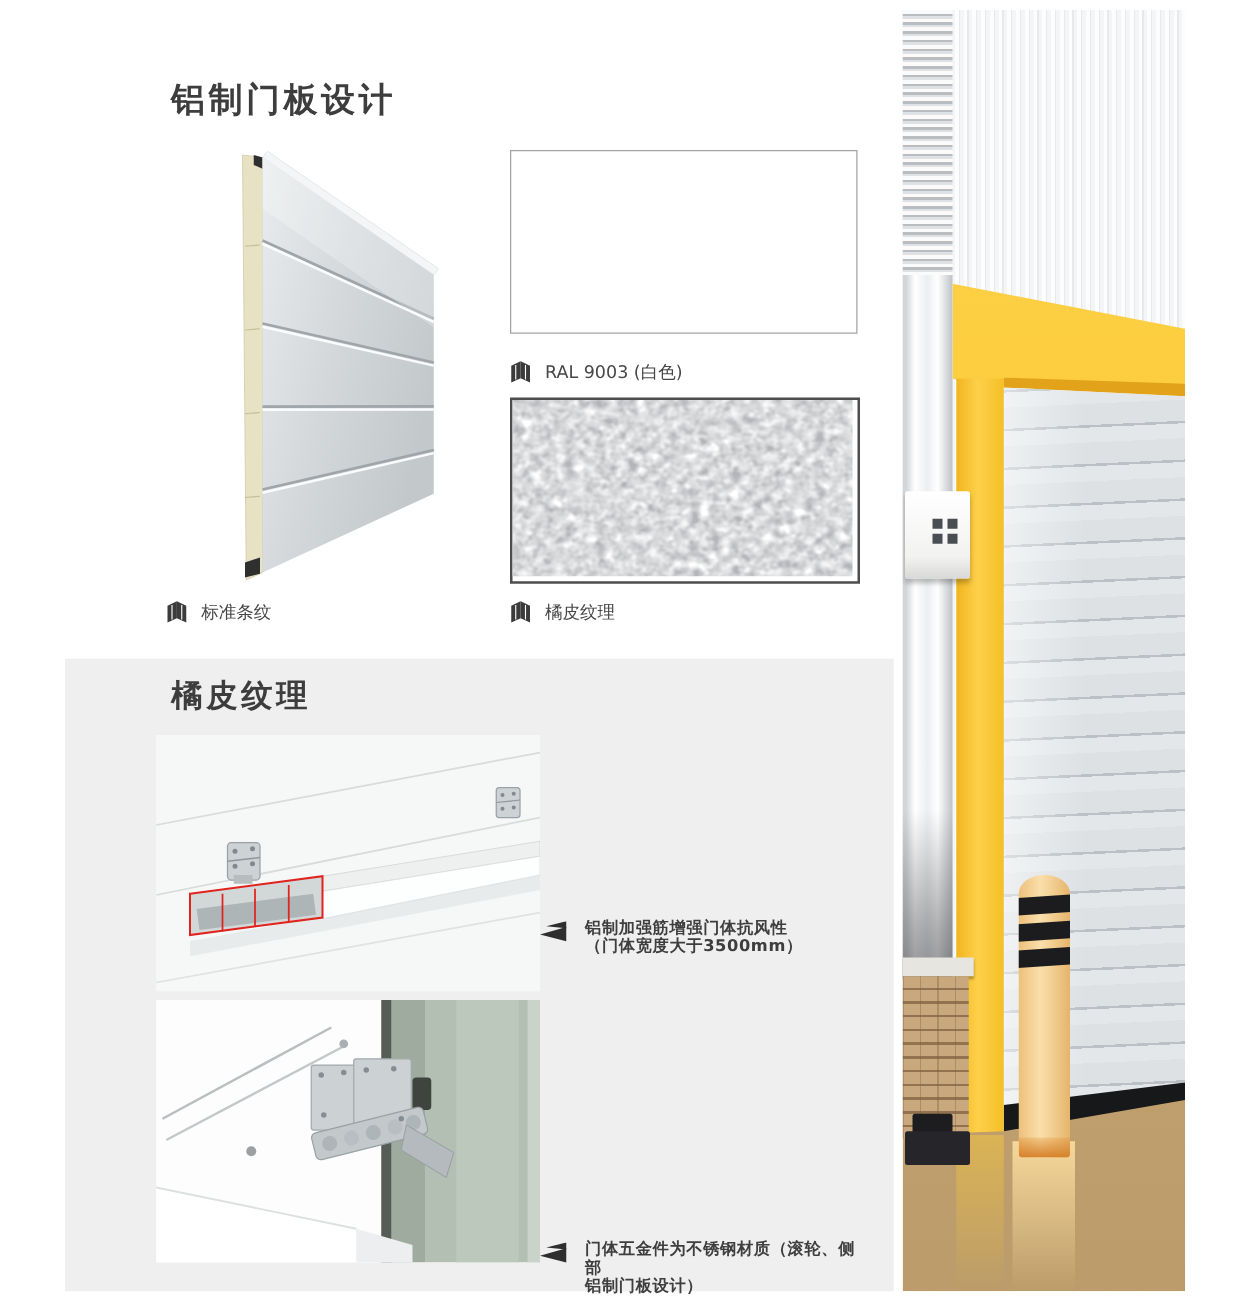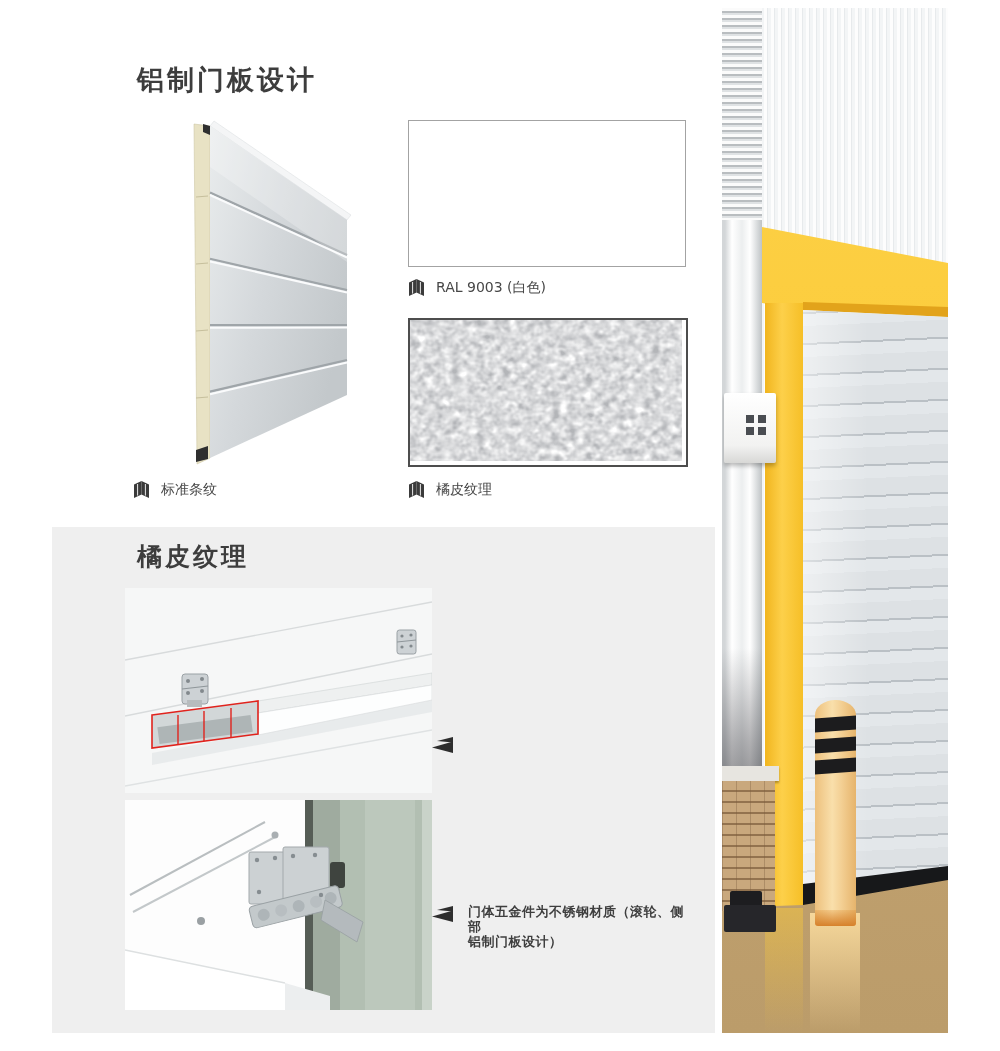--- a/index.html
+++ b/index.html
@@ -108,21 +108,21 @@
       <line x1="60" y1="149.4" x2="197" y2="180.5" stroke="#fafbfc" stroke-width="2"></line>
       <line x1="60" y1="213.2" x2="197" y2="213" stroke="#9fa5a9" stroke-width="2.2"></line>
       <line x1="60" y1="215.8" x2="197" y2="215.5" stroke="#fafbfc" stroke-width="2"></line>
       <line x1="60" y1="279.6" x2="197" y2="248" stroke="#9fa5a9" stroke-width="2.2"></line>
       <line x1="60" y1="282.2" x2="197" y2="250.5" stroke="#fafbfc" stroke-width="2"></line>
       <polygon points="60,14 197,108 197,150 60,55" fill="#ffffff" opacity="0.25"></polygon>
     </svg>
   </div>
 
   <div class="abs swatch-white"></div>
-  <div class="abs swatch-row" style="left:408px;top:278px;">
+  <div class="abs swatch-row" style="left:408px;top:288px;">
     <svg width="17" height="19" viewBox="0 0 17 19">
       <path d="M8.5,1 L1,4.5 L1,18 L8.5,14.5 Z" fill="#3b3b3b"></path>
       <path d="M8.5,1 L16,4.5 L16,18 L8.5,14.5 Z" fill="#3b3b3b"></path>
       <line x1="4.6" y1="4" x2="4.6" y2="15.6" stroke="#ffffff" stroke-width="0.9"></line>
       <line x1="12.4" y1="4" x2="12.4" y2="15.6" stroke="#ffffff" stroke-width="0.9"></line>
     </svg>
     <span>RAL 9003 (白色)</span>
   </div>
 
   <div class="abs swatch-texture">
@@ -193,20 +193,24 @@
       <line x1="57" y1="101" x2="83" y2="98" stroke="#8f969a" stroke-width="1.2"></line>
       <line x1="272" y1="54" x2="291" y2="52" stroke="#8f969a" stroke-width="1"></line>
     </svg>
   </div>
 
   <div class="abs caption" style="left:432px;top:735px;width:260px;">
     <svg width="22" height="17" viewBox="0 0 22 17">
       <path d="M21,0 L5,4 L21,5.5 Z" fill="#2e2e2e"></path>
       <path d="M21,4.5 L0,10.5 L21,16 Z" fill="#2e2e2e"></path>
     </svg>
+    <div class="txt">
+      <div>铝制加强筋增强门体抗风性</div>
+      <div>（门体宽度大于3500mm）</div>
+    </div>
   </div>
 
   <div class="abs fig fig2">
     <svg width="307" height="210" viewBox="0 0 307 210">
       <rect width="307" height="210" fill="#fdfdfd"></rect>
       <rect x="215" y="0" width="92" height="210" fill="#b2bfb2"></rect>
       <rect x="240" y="0" width="50" height="210" fill="#bcc8bc"></rect>
       <rect x="297" y="0" width="10" height="210" fill="#c9d3c9"></rect>
       <rect x="187" y="0" width="28" height="210" fill="#9fab9f"></rect>
       <rect x="180" y="0" width="8" height="210" fill="#565d56"></rect>
@@ -235,21 +239,21 @@
         <circle cx="132" cy="60" r="2.2"></circle>
           <circle cx="150" cy="58" r="2.2"></circle>
         <circle cx="168" cy="56" r="2.2"></circle>
           <circle cx="190" cy="55" r="2.2"></circle>
         <circle cx="134" cy="92" r="2.2"></circle>
           <circle cx="196" cy="95" r="2.2"></circle>
       </g>
     </svg>
   </div>
 
-  <div class="abs caption" style="left:432px;top:904px;width:265px;">
+  <div class="abs caption" style="left:432px;top:992px;width:265px;">
     <svg width="22" height="17" viewBox="0 0 22 17">
       <path d="M21,0 L5,4 L21,5.5 Z" fill="#2e2e2e"></path>
       <path d="M21,4.5 L0,10.5 L21,16 Z" fill="#2e2e2e"></path>
     </svg>
     <div class="txt">
       <div>门体五金件为不锈钢材质（滚轮、侧部</div>
       <div>铝制门板设计）</div>
     </div>
   </div>
 

